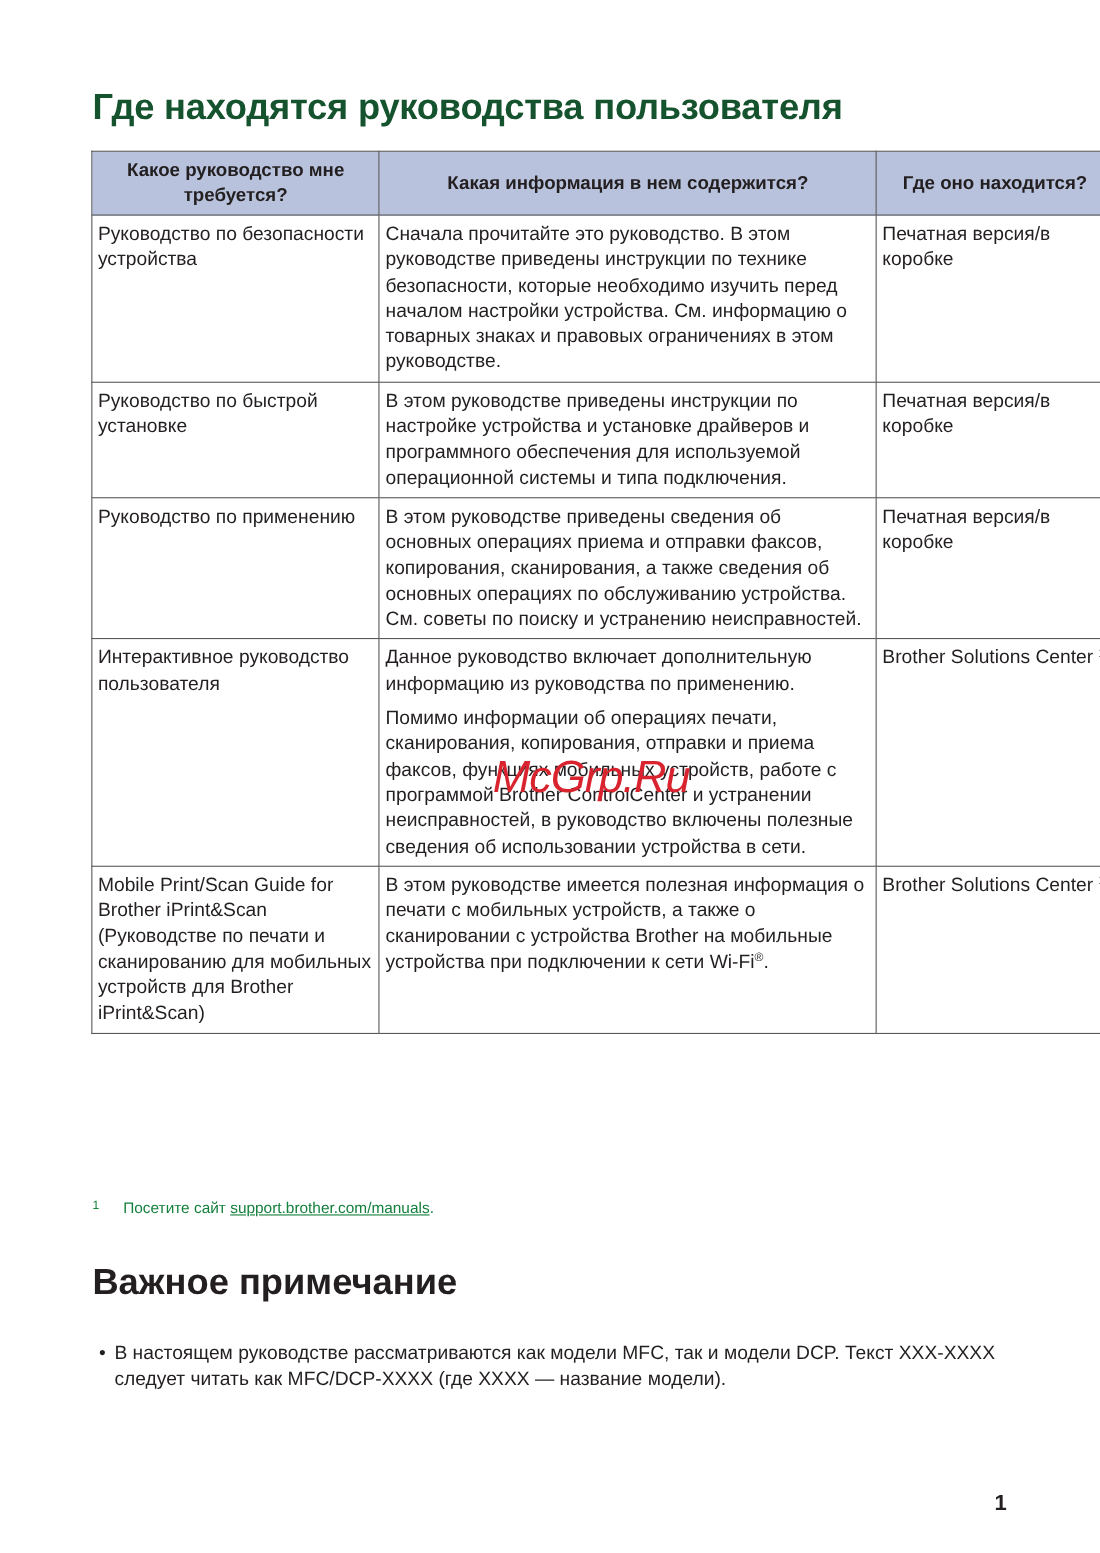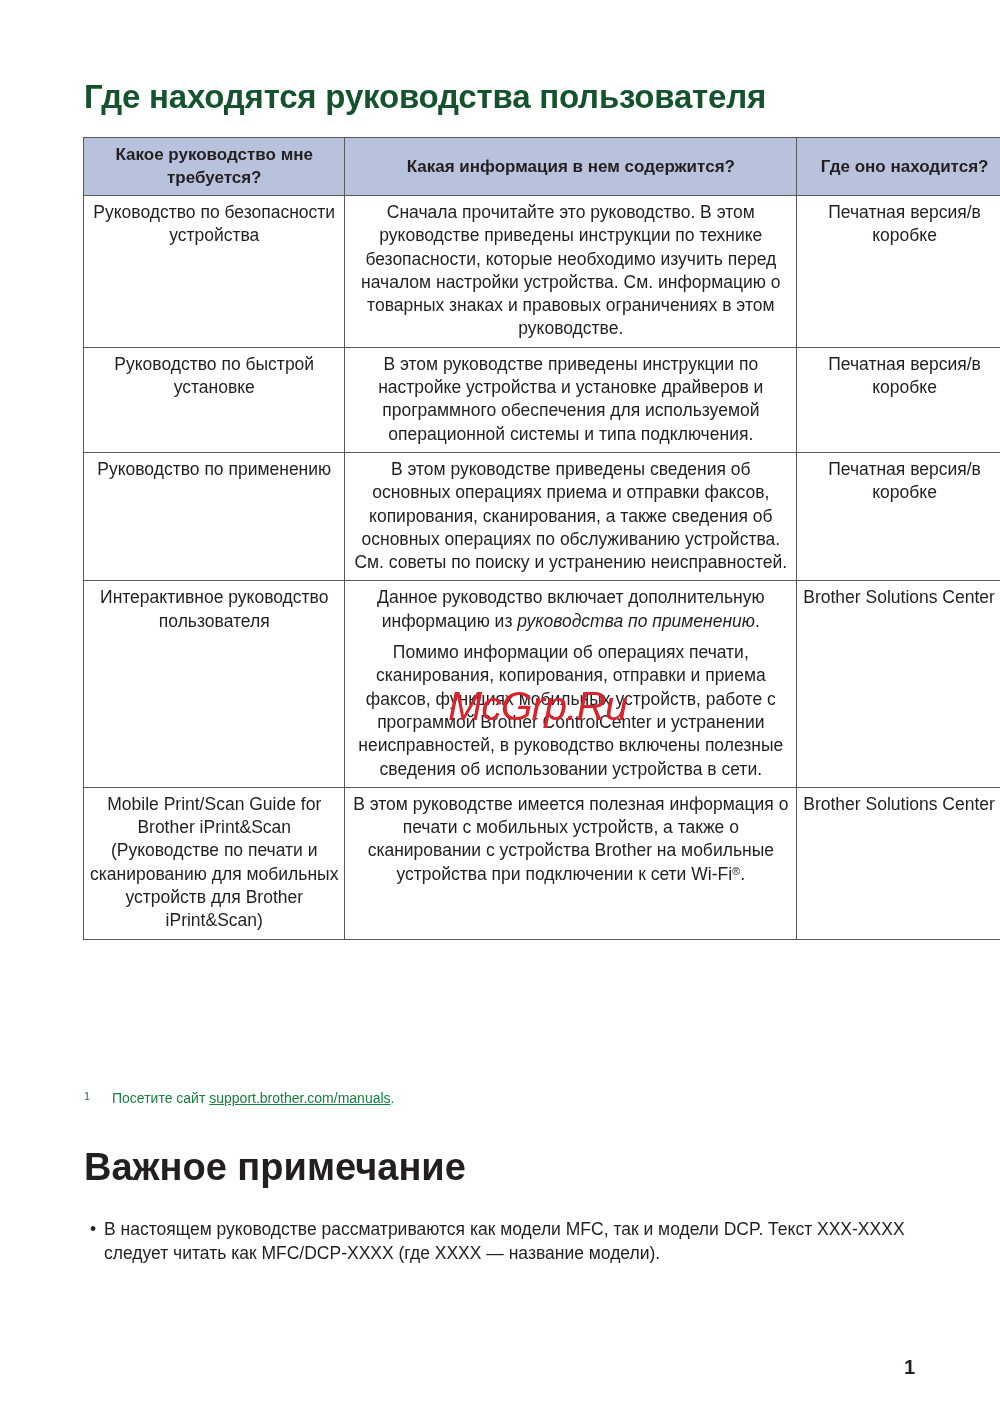--- a/index.html
+++ b/index.html
@@ -2,36 +2,36 @@
 <html><head>
 <meta charset="utf-8">
 <style>
   html, body { margin:0; padding:0; background:#ffffff; }
   body { width:1000px; height:1412px; position:relative; overflow:hidden;
          font-family:"Liberation Sans", sans-serif; color:#231f20; }
   .h1 { position:absolute; left:84px; top:78px; margin:0; font-size:33px; font-weight:bold;
         letter-spacing:-0.2px; color:#14532d; }
   table.guides { position:absolute; left:83px; top:137px; width:930px; border-collapse:collapse;
                  font-size:17.5px; line-height:23.3px; }
-  table.guides th, table.guides td { border:1.5px solid #58595b; vertical-align:top;text-align:center; }
+  table.guides th, table.guides td { border:1.5px solid #58595b; vertical-align:top; }
   table.guides th { background:#b8c2dc; font-weight:bold; text-align:center; vertical-align:middle;
                     font-size:17px; line-height:23px; padding:5px 6px 6px 6px; height:46px; }
   table.guides td { padding:5px 5px 6px 5px; }
   col.c1 { width:235px; } col.c2 { width:406px; } col.c3 { width:194px; }
   td p { margin:0; }
   td p + p { margin-top:8px; }
-  .it { font-style:italic; }
+  .it { }
   sup { font-size:11px; vertical-align:top; position:relative; top:-3px; }
   .watermark { position:absolute; left:448px; top:683px; font-size:41px; font-style:italic;
                color:#d9232e; letter-spacing:-1px; font-family:"Liberation Sans", sans-serif;
                pointer-events:none; }
   .footnote { position:absolute; left:84px; top:1090px; font-size:14px; color:#15803d; }
   .footnote .num { display:inline-block; width:28px; font-size:11px; vertical-align:top; }
   .footnote .link { text-decoration:underline; }
-  .h2 { position:absolute; left:84px; top:1146px; margin:0; font-size:38px; font-weight:bold; color:#231f20; }
+  .h2 { position:absolute; left:84px; top:1146px; margin:0; font-size:33px; font-weight:bold; color:#231f20; }
   .bullet { position:absolute; left:90px; top:1218px; width:830px; font-size:17.5px; line-height:23.5px; }
   .bullet .dot { position:absolute; left:0; top:0; }
   .bullet .txt { margin-left:14px; display:block; }
   .pagenum { position:absolute; left:904px; top:1356px; font-size:20px; font-weight:bold; }
 </style>
 </head>
 <body>
 
 <h1 class="h1">Где находятся руководства пользователя</h1>
 

